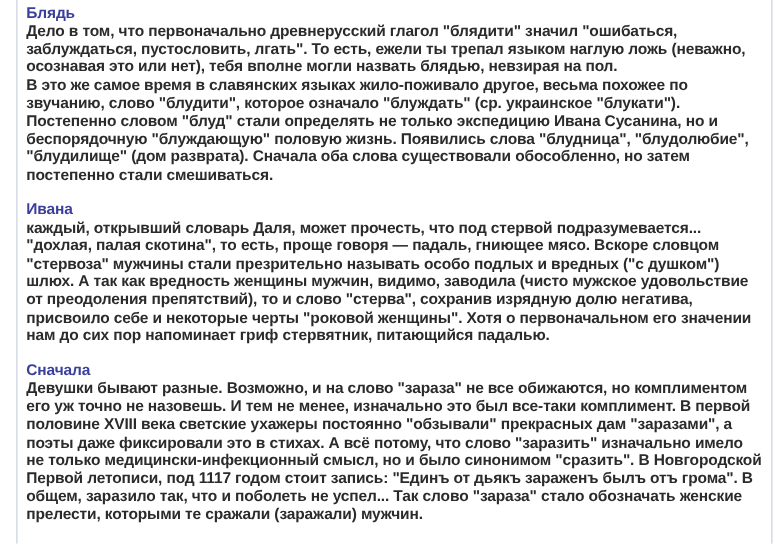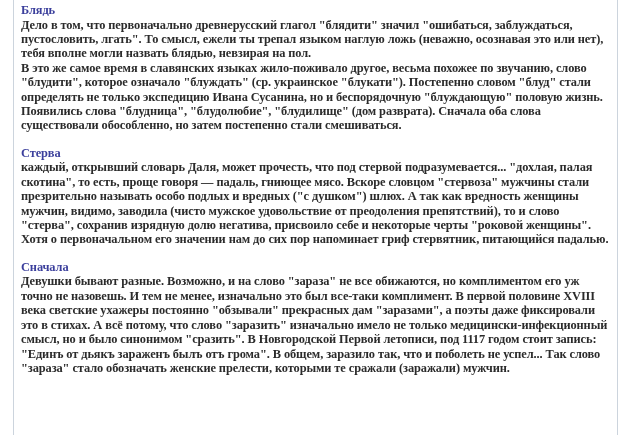--- a/index.html
+++ b/index.html
@@ -13,21 +13,21 @@
     overflow: hidden;
   }
   .page {
     box-sizing: border-box;
     margin-left: 13px;
     margin-right: 9px;
     min-height: 435px;
     border-left: 1px solid #ccd4dd;
     border-right: 1px solid #ccd4dd;
     padding: 3px 6px 6px 7px;
-    font-family: Liberation Serif, serif;
+    font-family: Liberation Sans, sans-serif;
     font-weight: 700;
     font-size: 12.4px;
     line-height: 14.4px;
     color: #2b2b2b;
     letter-spacing: -0.1px;
   }
   .section + .section {
     margin-top: 13px;
   }
   .heading {
@@ -42,26 +42,26 @@
     text-align: left;
   }
 </style>
 </head>
 <body>
 
 <div class="page">
 
   <section class="section">
     <h2 class="heading">Блядь</h2>
-    <p class="para">Дело в том, что первоначально древнерусский глагол "блядити" значил "ошибаться, заблуждаться, пустословить, лгать". То смысл, ежели ты трепал языком наглую ложь (неважно, осознавая это или нет), тебя вполне могли назвать блядью, невзирая на пол.</p>
+    <p class="para">Дело в том, что первоначально древнерусский глагол "блядити" значил "ошибаться, заблуждаться, пустословить, лгать". То есть, ежели ты трепал языком наглую ложь (неважно, осознавая это или нет), тебя вполне могли назвать блядью, невзирая на пол.</p>
     <p class="para">В это же самое время в славянских языках жило-поживало другое, весьма похожее по звучанию, слово "блудити", которое означало "блуждать" (ср. украинское "блукати"). Постепенно словом "блуд" стали определять не только экспедицию Ивана Сусанина, но и беспорядочную "блуждающую" половую жизнь. Появились слова "блудница", "блудолюбие", "блудилище" (дом разврата). Сначала оба слова существовали обособленно, но затем постепенно стали смешиваться.</p>
   </section>
 
   <section class="section">
-    <h2 class="heading">Стерва</h2>
+    <h2 class="heading">Ивана</h2>
     <p class="para">каждый, открывший словарь Даля, может прочесть, что под стервой подразумевается... "дохлая, палая скотина", то есть, проще говоря — падаль, гниющее мясо. Вскоре словцом "стервоза" мужчины стали презрительно называть особо подлых и вредных ("с душком") шлюх. А так как вредность женщины мужчин, видимо, заводила (чисто мужское удовольствие от преодоления препятствий), то и слово "стерва", сохранив изрядную долю негатива, присвоило себе и некоторые черты "роковой женщины". Хотя о первоначальном его значении нам до сих пор напоминает гриф стервятник, питающийся падалью.</p>
   </section>
 
   <section class="section">
     <h2 class="heading">Сначала</h2>
     <p class="para">Девушки бывают разные. Возможно, и на слово "зараза" не все обижаются, но комплиментом его уж точно не назовешь. И тем не менее, изначально это был все-таки комплимент. В первой половине XVIII века светские ухажеры постоянно "обзывали" прекрасных дам "заразами", а поэты даже фиксировали это в стихах. А всё потому, что слово "заразить" изначально имело не только медицински-инфекционный смысл, но и было синонимом "сразить". В Новгородской Первой летописи, под 1117 годом стоит запись: "Единъ от дьякъ зараженъ былъ отъ грома". В общем, заразило так, что и поболеть не успел... Так слово "зараза" стало обозначать женские прелести, которыми те сражали (заражали) мужчин.</p>
   </section>
 
 </div>
 

